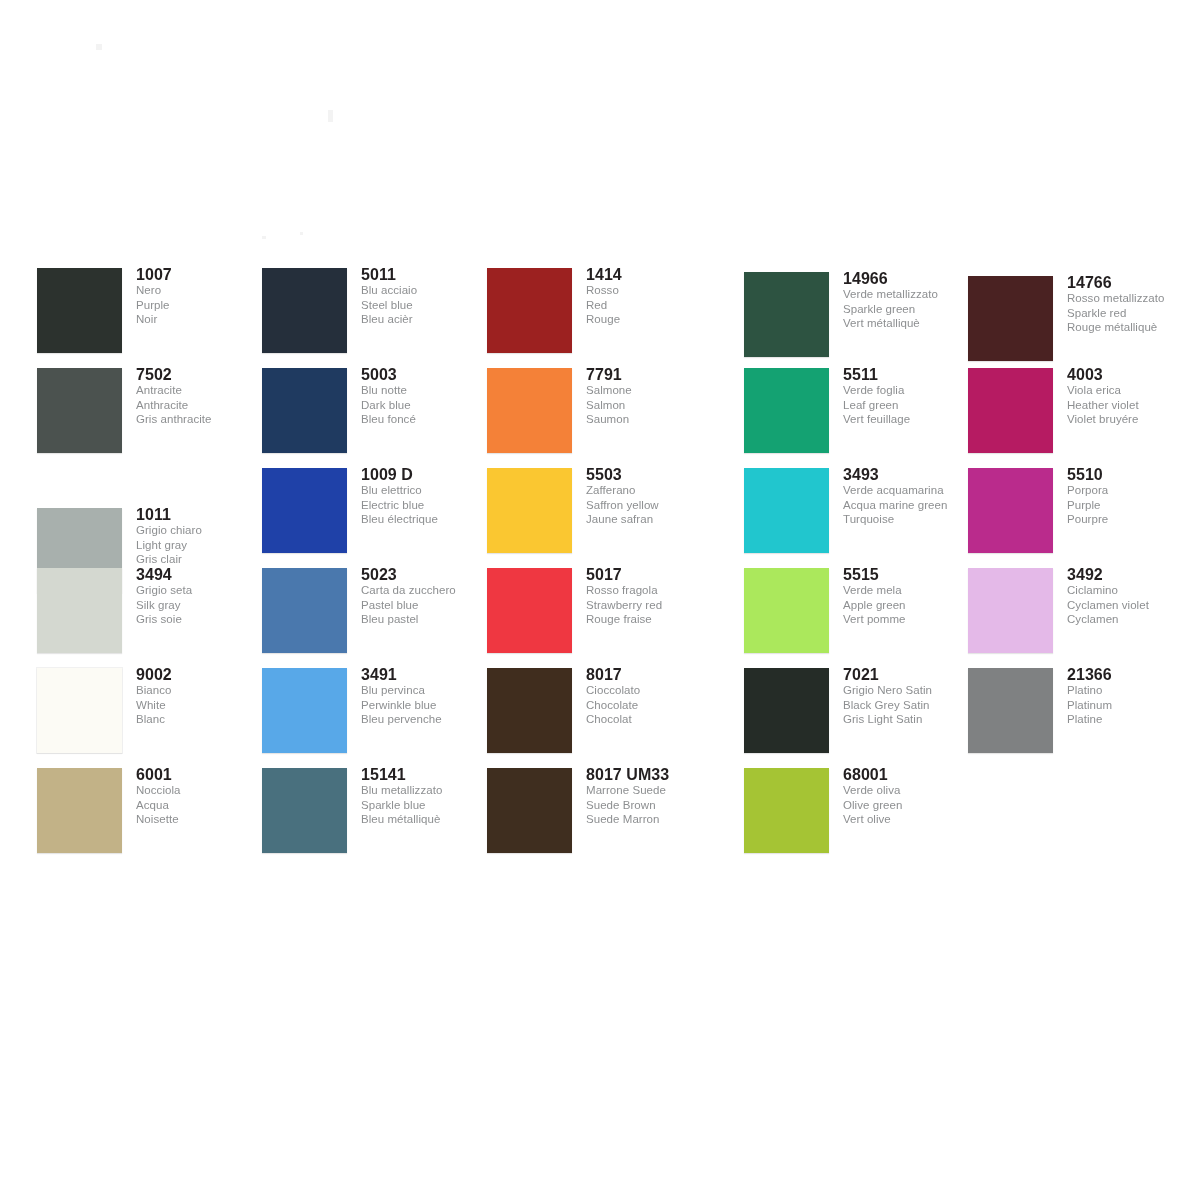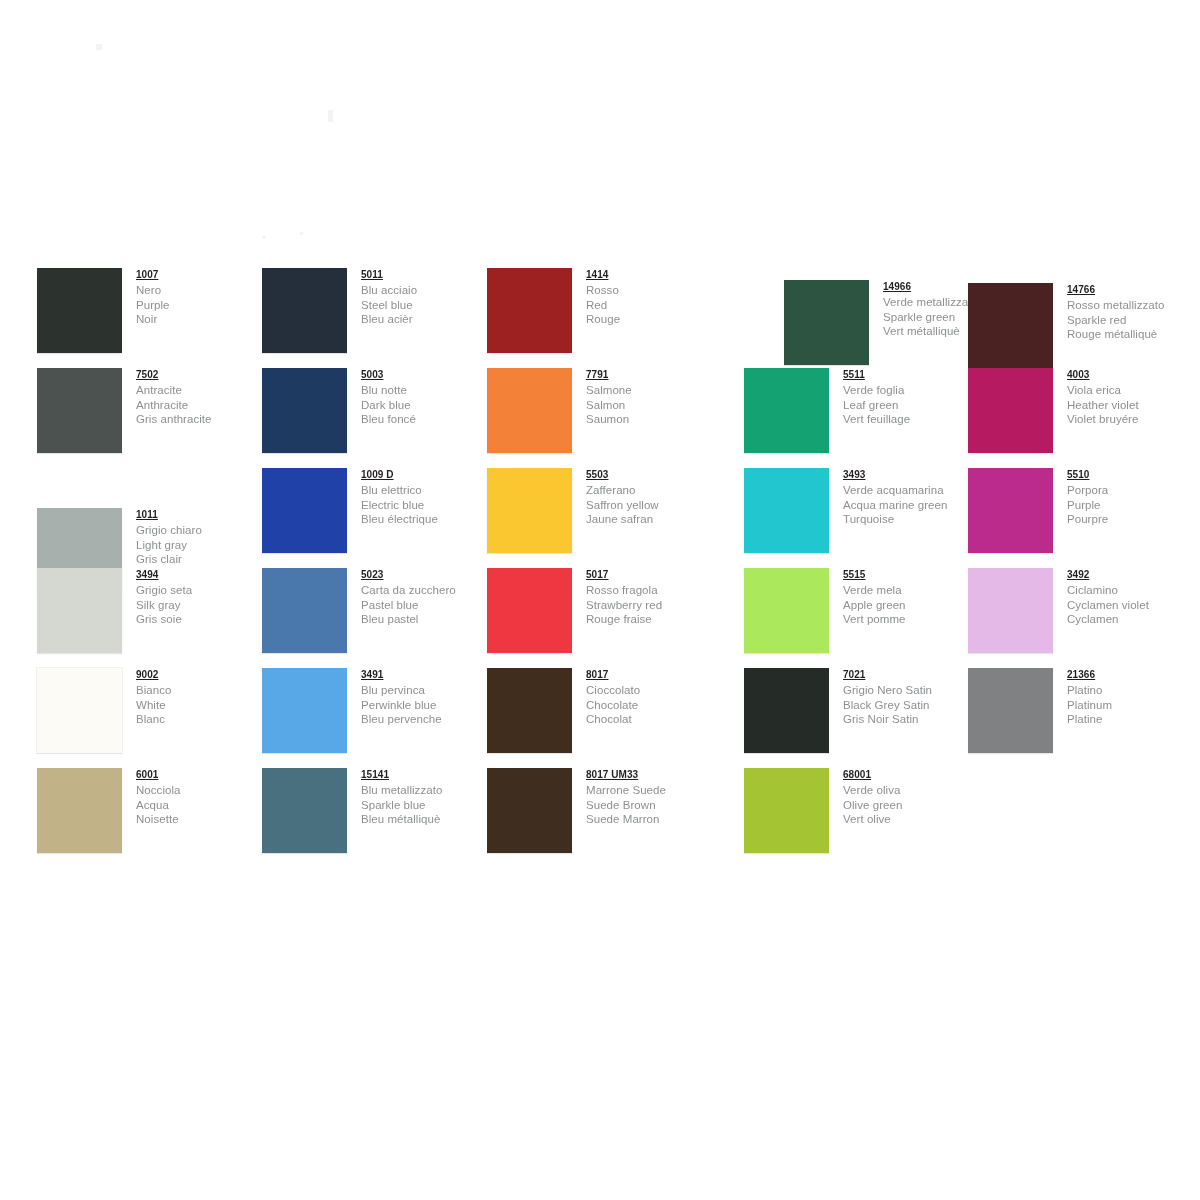--- a/index.html
+++ b/index.html
@@ -43,27 +43,26 @@
   .swatch-chip.light-edge {
     box-shadow: 0 0 0 1px rgba(0,0,0,0.055), 0 1px 1px rgba(0,0,0,0.05);
   }
   .swatch-text {
     position: absolute;
     left: 99px;
     top: 0px;
     width: 135px;
   }
   .code {
-    font-size: 10px;
+    font-size: 16px;
     font-weight: bold;
     color: #231f20;
     line-height: 14.8px;
     letter-spacing: 0.05px;
     white-space: nowrap;
-    text-decoration: underline;
   }
   .name-it, .name-en, .name-fr {
     font-size: 11.5px;
     font-weight: normal;
     color: #8d8f91;
     line-height: 14.8px;
     letter-spacing: 0.05px;
     white-space: nowrap;
   }
   
@@ -243,21 +242,21 @@
         <div class="swatch-chip" title="8017 UM33" style="background: rgb(63, 46, 31);"></div>
         <div class="swatch-text">
           <div class="code">8017 UM33</div>
           <div class="name-it">Marrone Suede</div>
           <div class="name-en">Suede Brown</div>
           <div class="name-fr">Suede Marron</div>
         </div>
       </div>
     </div>
     <div class="column" style="left: 744px;">
-      <div class="swatch-entry" style="position: absolute; left: 0px; top: 12px; margin-left: 40px;">
+      <div class="swatch-entry" style="position: absolute; left: 0px; top: 4px;">
         <div class="swatch-chip" title="14966" style="background: rgb(45, 83, 65);"></div>
         <div class="swatch-text">
           <div class="code">14966</div>
           <div class="name-it">Verde metallizzato</div>
           <div class="name-en">Sparkle green</div>
           <div class="name-fr">Vert métalliquè</div>
         </div>
       </div>
       <div class="swatch-entry" style="position: absolute; left: 0px; top: 100px;">
         <div class="swatch-chip" title="5511" style="background: rgb(20, 162, 114);"></div>
@@ -285,35 +284,35 @@
           <div class="name-en">Apple green</div>
           <div class="name-fr">Vert pomme</div>
         </div>
       </div>
       <div class="swatch-entry" style="position: absolute; left: 0px; top: 400px;">
         <div class="swatch-chip" title="7021" style="background: rgb(37, 44, 39);"></div>
         <div class="swatch-text">
           <div class="code">7021</div>
           <div class="name-it">Grigio Nero Satin</div>
           <div class="name-en">Black Grey Satin</div>
-          <div class="name-fr">Gris Noir Satin</div>
+          <div class="name-fr">Gris Light Satin</div>
         </div>
       </div>
       <div class="swatch-entry" style="position: absolute; left: 0px; top: 500px;">
         <div class="swatch-chip" title="68001" style="background: rgb(165, 196, 52);"></div>
         <div class="swatch-text">
           <div class="code">68001</div>
           <div class="name-it">Verde oliva</div>
           <div class="name-en">Olive green</div>
           <div class="name-fr">Vert olive</div>
         </div>
       </div>
     </div>
     <div class="column" style="left: 968px;">
-      <div class="swatch-entry" style="position: absolute; left: 0px; top: 15px;">
+      <div class="swatch-entry" style="position: absolute; left: 0px; top: 8px;">
         <div class="swatch-chip" title="14766" style="background: rgb(74, 34, 34);"></div>
         <div class="swatch-text">
           <div class="code">14766</div>
           <div class="name-it">Rosso metallizzato</div>
           <div class="name-en">Sparkle red</div>
           <div class="name-fr">Rouge métalliquè</div>
         </div>
       </div>
       <div class="swatch-entry" style="position: absolute; left: 0px; top: 100px;">
         <div class="swatch-chip" title="4003" style="background: rgb(182, 27, 98);"></div>

